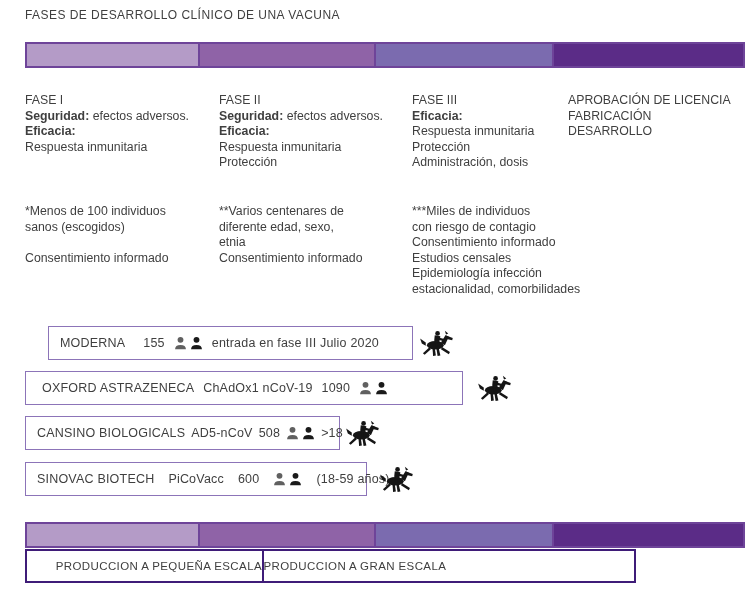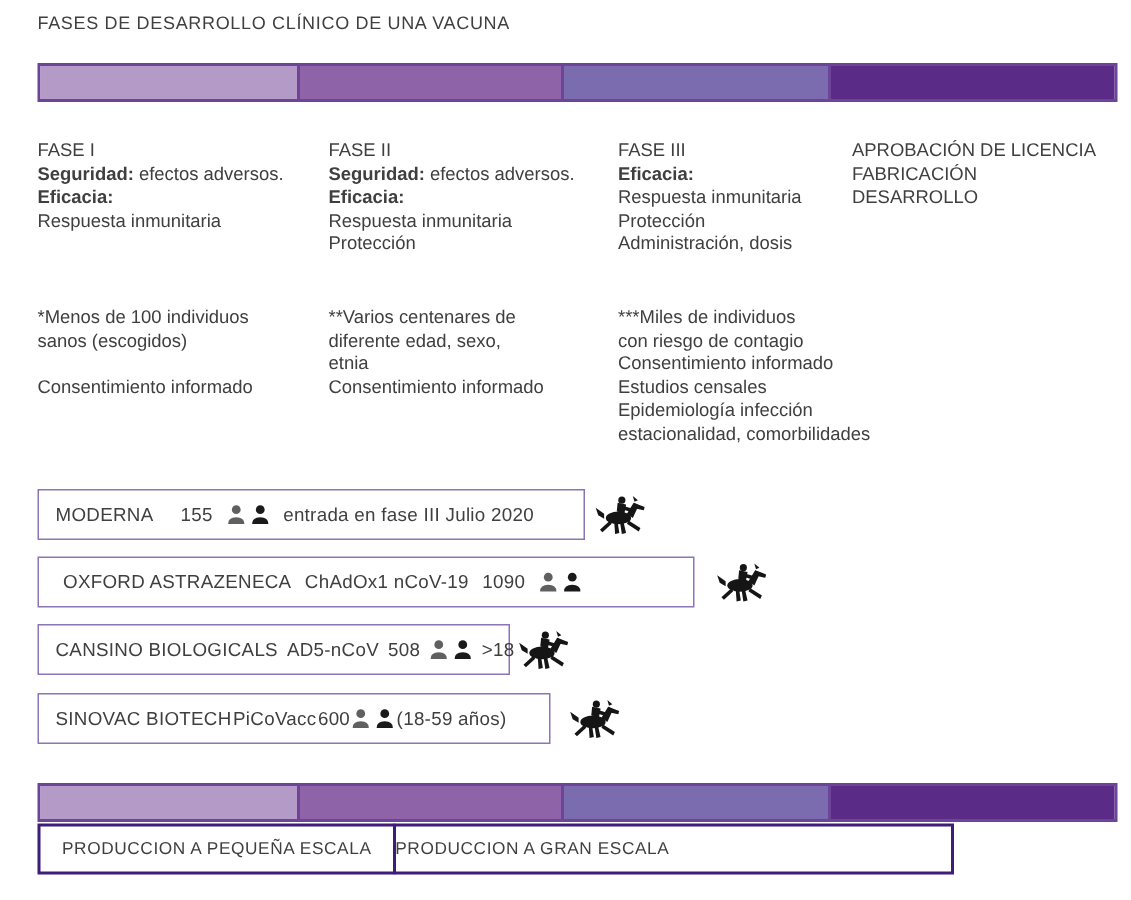--- a/index.html
+++ b/index.html
@@ -101,21 +101,21 @@
       <div class="line">***Miles de individuos</div>
       <div class="line">con riesgo de contagio</div>
       <div class="line">Consentimiento informado</div>
       <div class="line">Estudios censales</div>
       <div class="line">Epidemiología infección</div>
       <div class="line">estacionalidad, comorbilidades</div>
     </div>
   </div>
 
   <div class="vrow" style="top:326px;">
-    <div class="vbox" style="width: 365px; border-color: rgb(140, 116, 184);">
+    <div class="vbox" style="width: 365px; border-color: rgb(140, 116, 184); margin-left: 23px;">
       <span>MODERNA</span>
       <span></span>
       <span>155</span>
       <span class="people">
         <svg class="person" width="13" height="14" viewBox="0 0 20 22" fill="currentColor" style="color: rgb(96, 96, 96);">
             <circle cx="10" cy="6" r="4.6"></circle>
             <path d="M1.5 21 q0 -7 8.5 -7 q8.5 0 8.5 7 z"></path>
           </svg>
         <svg class="person" width="13" height="14" viewBox="0 0 20 22" fill="currentColor" style="color: rgb(26, 26, 26);">
             <circle cx="10" cy="6" r="4.6"></circle>
@@ -203,21 +203,21 @@
         <path d="M19 32 L7 43 L10 46 L21 36 Z"></path>
         <path d="M24 34 L25 48 L30 47 L28 34 Z"></path>
         <circle cx="33" cy="8" r="4.2"></circle>
         <path d="M28 11 L38 13 L36 24 L27 21 Z"></path>
         <path d="M35 15 L45 18 L44 22 L34 19 Z"></path>
         <path d="M28 21 L29 31 L34 31 L33 23 Z"></path>
     </svg>
   </div>
 
   <div class="vrow" style="top:462px;">
-    <div class="vbox" style="width: 342px; gap: 1px; border-color: rgb(140, 116, 184);">
+    <div class="vbox" style="width: 342px; gap: 14px; border-color: rgb(140, 116, 184);">
       <span>SINOVAC BIOTECH</span>
       <span>PiCoVacc</span>
       <span>600</span>
       <span class="people">
         <svg class="person" width="13" height="14" viewBox="0 0 20 22" fill="currentColor" style="color: rgb(96, 96, 96);">
             <circle cx="10" cy="6" r="4.6"></circle>
             <path d="M1.5 21 q0 -7 8.5 -7 q8.5 0 8.5 7 z"></path>
           </svg>
         <svg class="person" width="13" height="14" viewBox="0 0 20 22" fill="currentColor" style="color: rgb(26, 26, 26);">
             <circle cx="10" cy="6" r="4.6"></circle>
@@ -244,21 +244,21 @@
   </div>
 
   <div class="bar bar-bottom" style="border-color: rgb(110, 68, 153);">
     <div class="seg seg-1" style="background-color: rgb(180, 155, 199); border-color: rgb(110, 68, 153);"></div>
     <div class="seg seg-2" style="background-color: rgb(143, 99, 167); border-color: rgb(110, 68, 153);"></div>
     <div class="seg seg-3" style="background-color: rgb(123, 107, 175); border-color: rgb(110, 68, 153);"></div>
     <div class="seg seg-4" style="background-color: rgb(91, 44, 135); border-color: rgb(110, 68, 153);"></div>
   </div>
 
   <div class="prod">
-    <div class="prod-box prod-small" style="border-color: rgb(63, 28, 120);">
+    <div class="prod-box prod-small" style="border-color: rgb(63, 28, 120); justify-content: flex-end;">
       <span>PRODUCCION A PEQUEÑA ESCALA</span>
     </div>
     <div class="prod-box prod-large" style="border-color: rgb(63, 28, 120);">
       <span>PRODUCCION A GRAN ESCALA</span>
     </div>
   </div>
 
 </div>
 
 </body></html>

